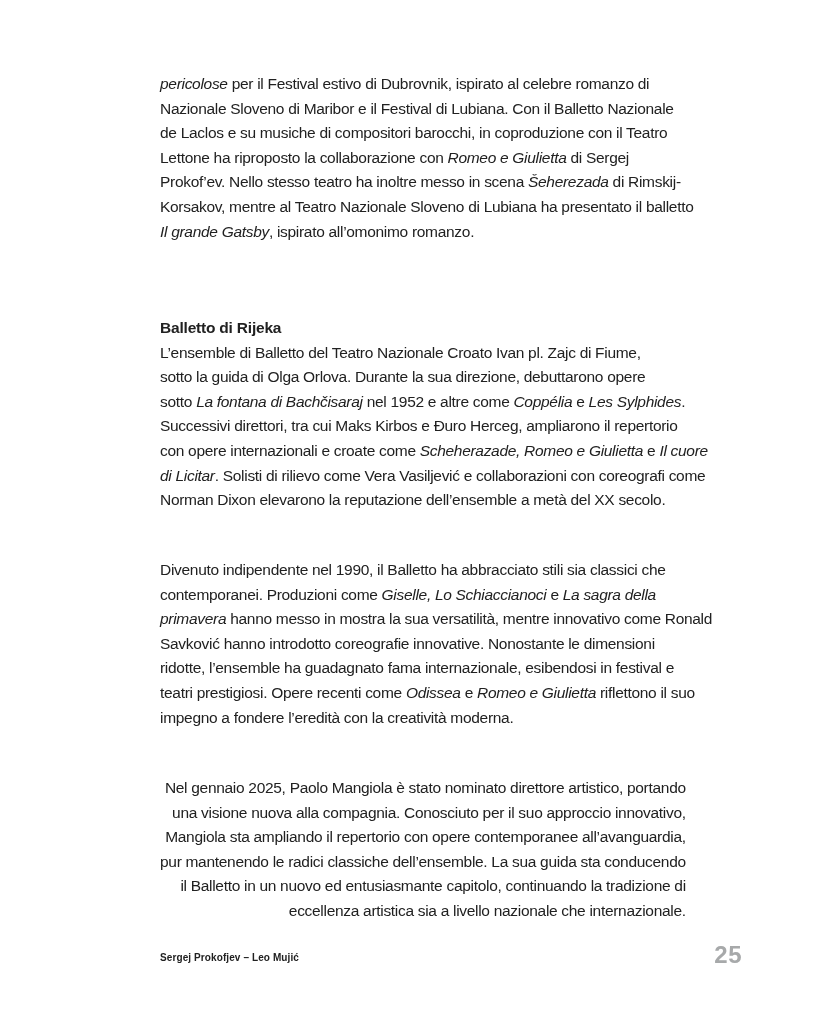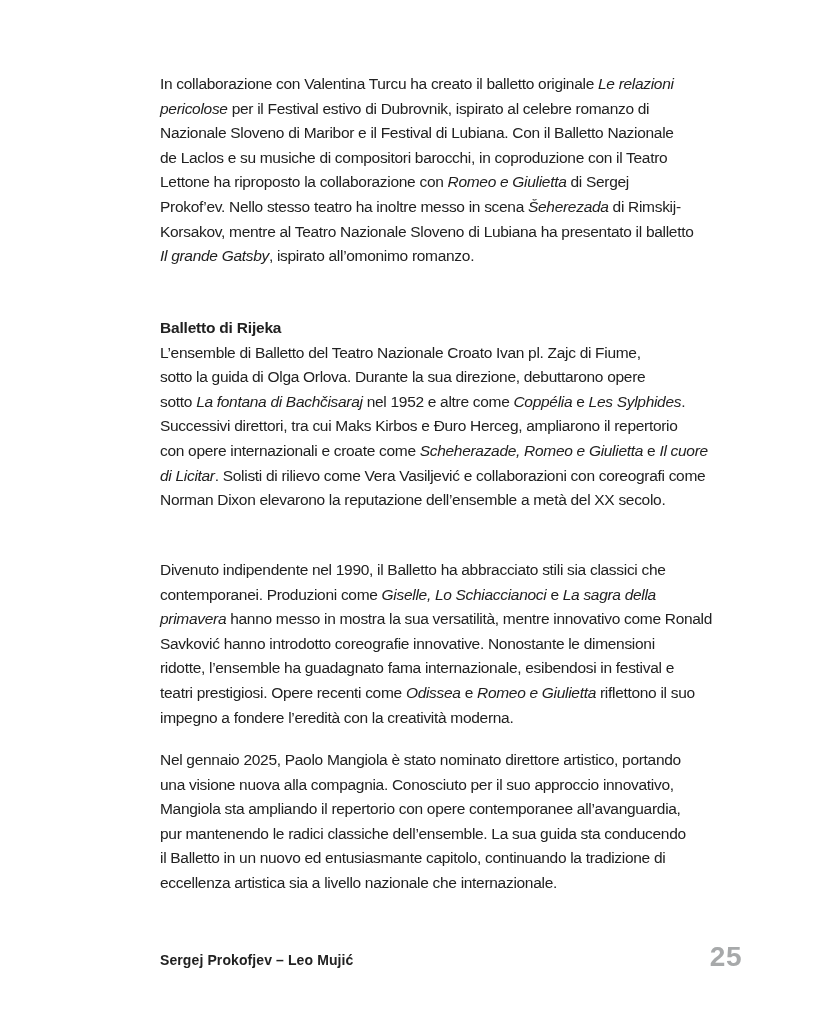--- a/index.html
+++ b/index.html
@@ -29,47 +29,46 @@
   .textblock .line { white-space: pre; }
   .textblock .it { font-style: italic; }
   .heading {
     font-weight: 700;
     line-height: 24.6px;
     letter-spacing: -0.2px;
   }
   #para-collaborations { top: 72px; }
   #section-rijeka      { top: 316px; }
   #para-independence   { top: 558px; }
-  #para-direction      { top: 748px; }
+  #para-direction      { top: 776px; text-align: right; }
   .footer-credit {
     position: absolute;
     left: 160px;
     top: 952px;
-    font-size: 14px;
+    font-size: 10px;
     font-weight: 700;
     letter-spacing: 0.1px;
     color: var(--text);
   }
   .page-number {
     position: absolute;
     right: 81px;
     top: 941px;
-    font-size: 28px;
+    font-size: 24px;
     font-weight: 700;
     letter-spacing: 0.5px;
     color: var(--page-number);
   }
 </style>
 </head>
 <body>
 
 <div class="page">
 
   <section class="textblock" id="para-collaborations">
-      <div class="line"><span>In collaborazione con Valentina Turcu ha creato il balletto originale </span><span class="it">Le relazioni</span></div>
       <div class="line"><span class="it">pericolose</span><span> per il Festival estivo di Dubrovnik, ispirato al celebre romanzo di</span></div>
       <div class="line"><span>Nazionale Sloveno di Maribor e il Festival di Lubiana. Con il Balletto Nazionale</span></div>
       <div class="line"><span>de Laclos e su musiche di compositori barocchi, in coproduzione con il Teatro</span></div>
       <div class="line"><span>Lettone ha riproposto la collaborazione con </span><span class="it">Romeo e Giulietta</span><span> di Sergej</span></div>
       <div class="line"><span>Prokof’ev. Nello stesso teatro ha inoltre messo in scena </span><span class="it">Šeherezada</span><span> di Rimskij-</span></div>
       <div class="line"><span>Korsakov, mentre al Teatro Nazionale Sloveno di Lubiana ha presentato il balletto</span></div>
       <div class="line"><span class="it">Il grande Gatsby</span><span>, ispirato all’omonimo romanzo.</span></div>
     </section>
 
   <section class="textblock" id="section-rijeka">

